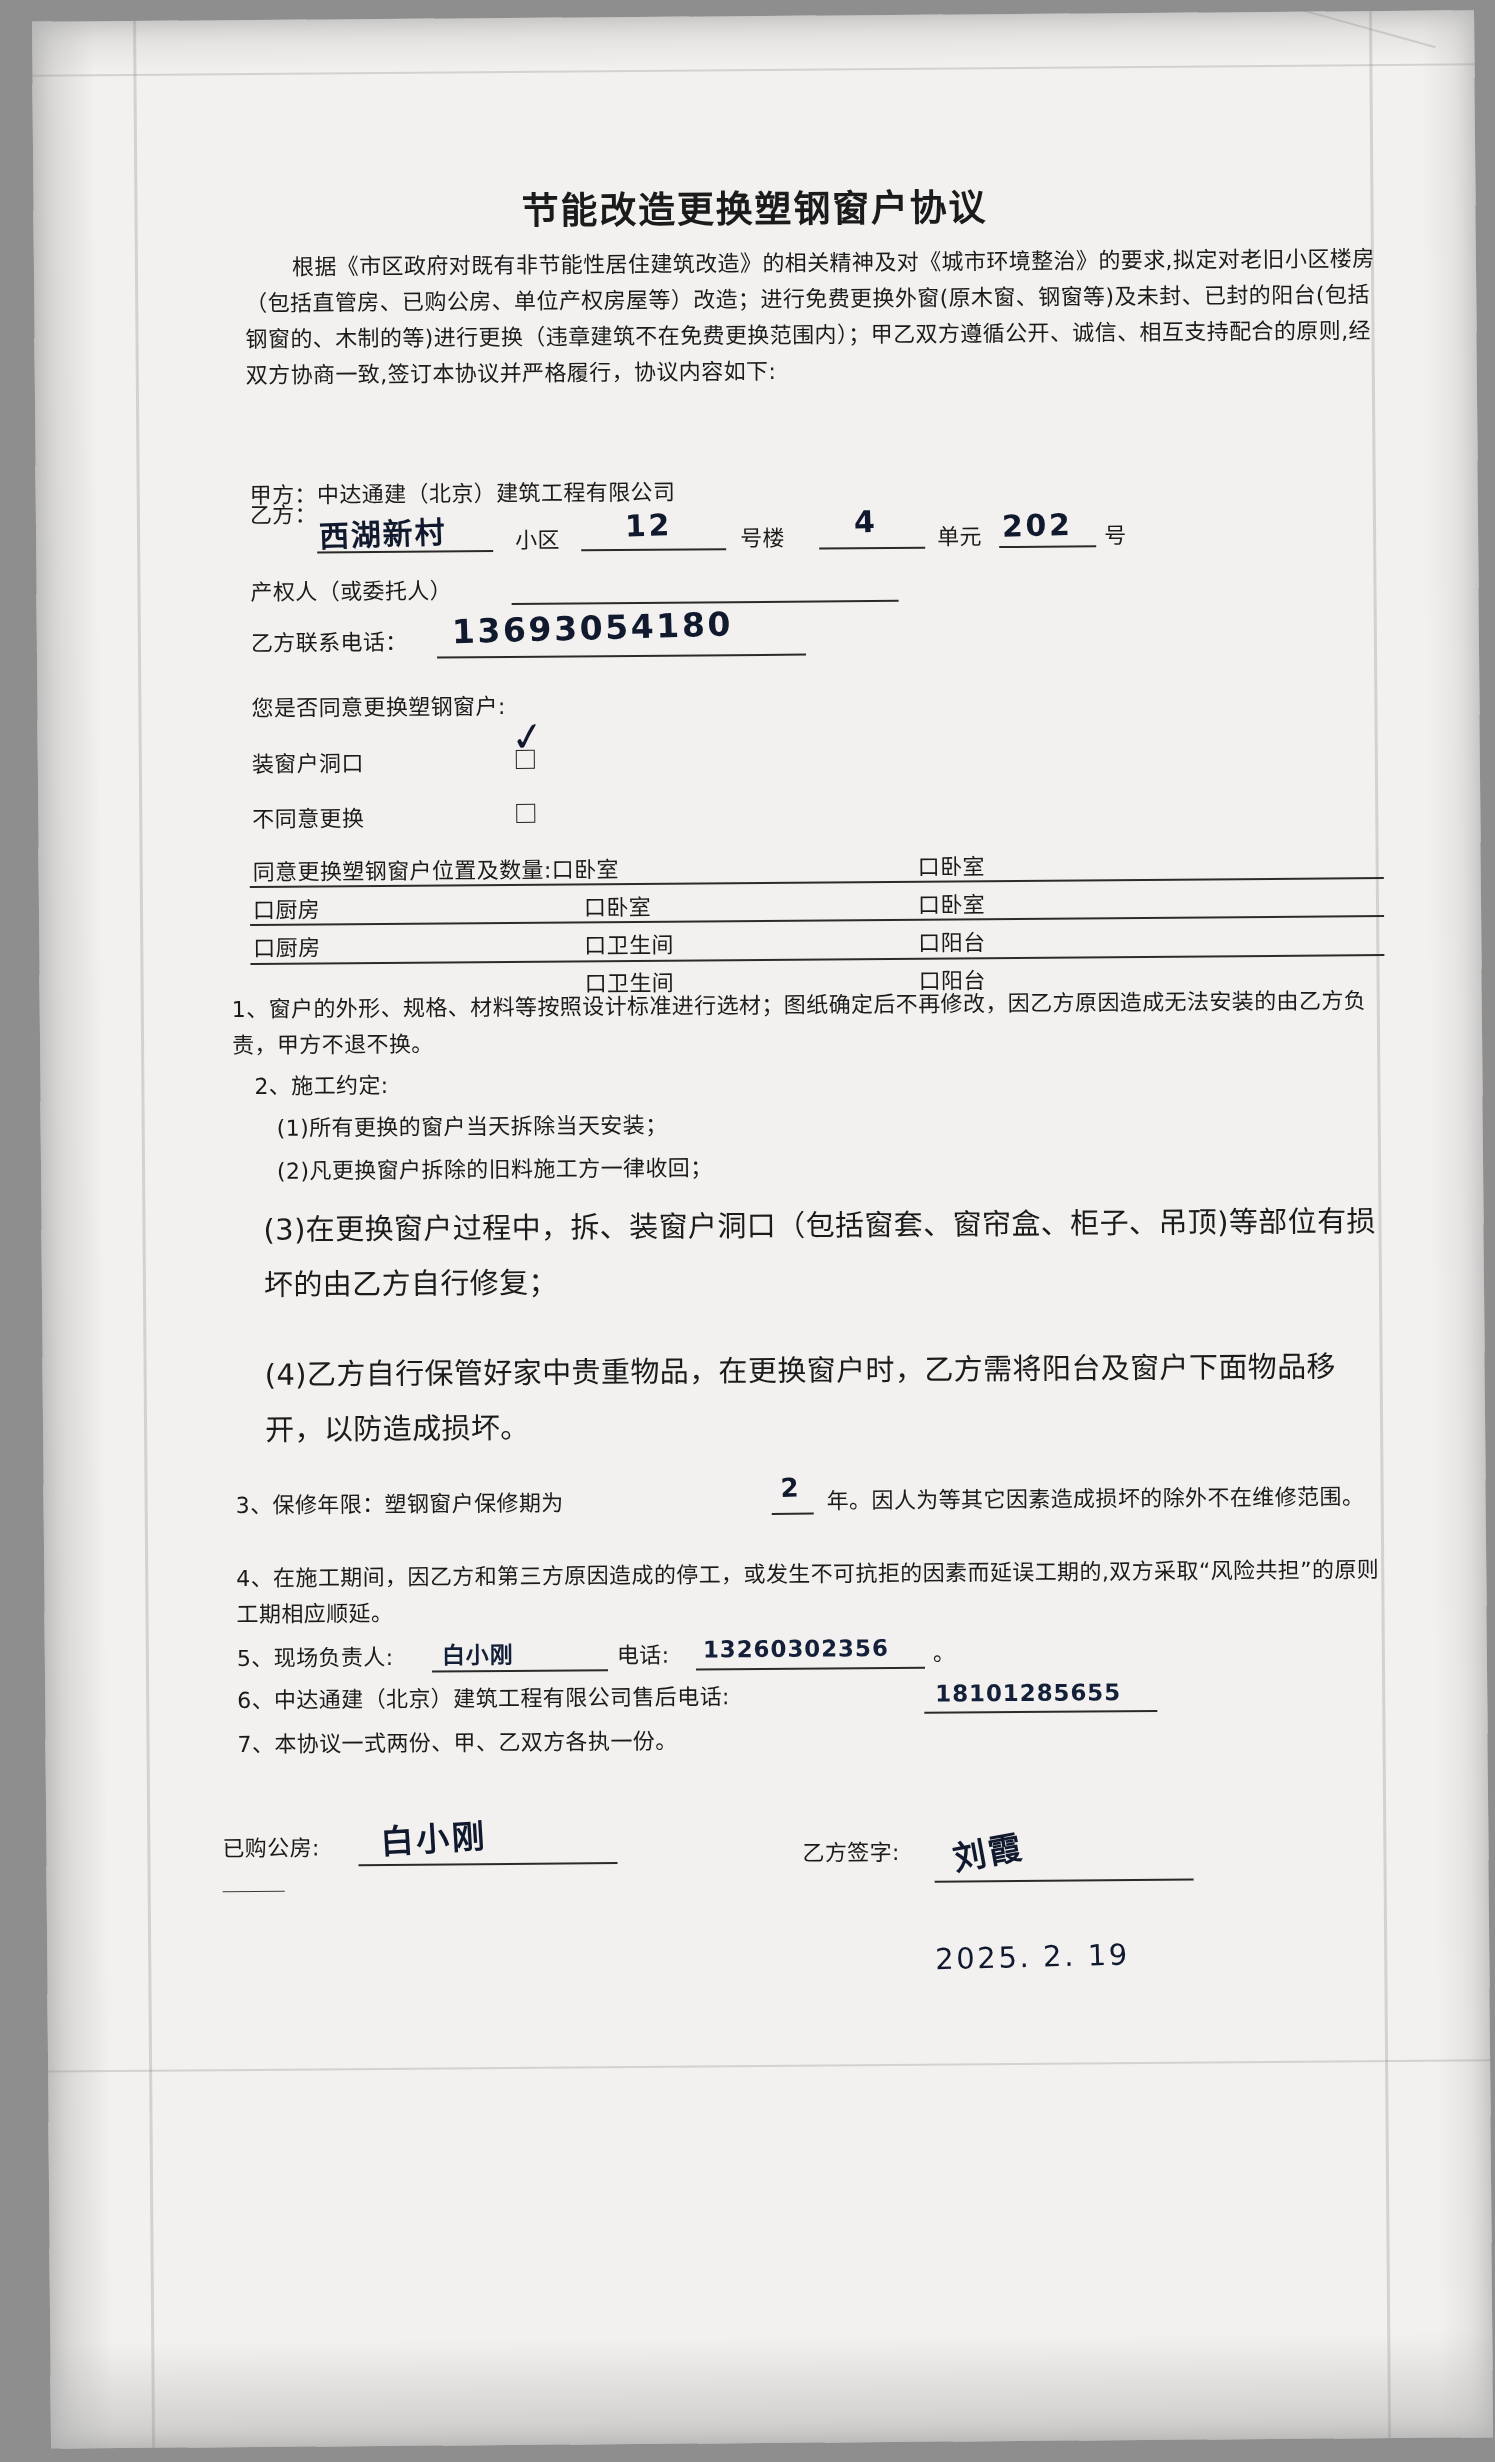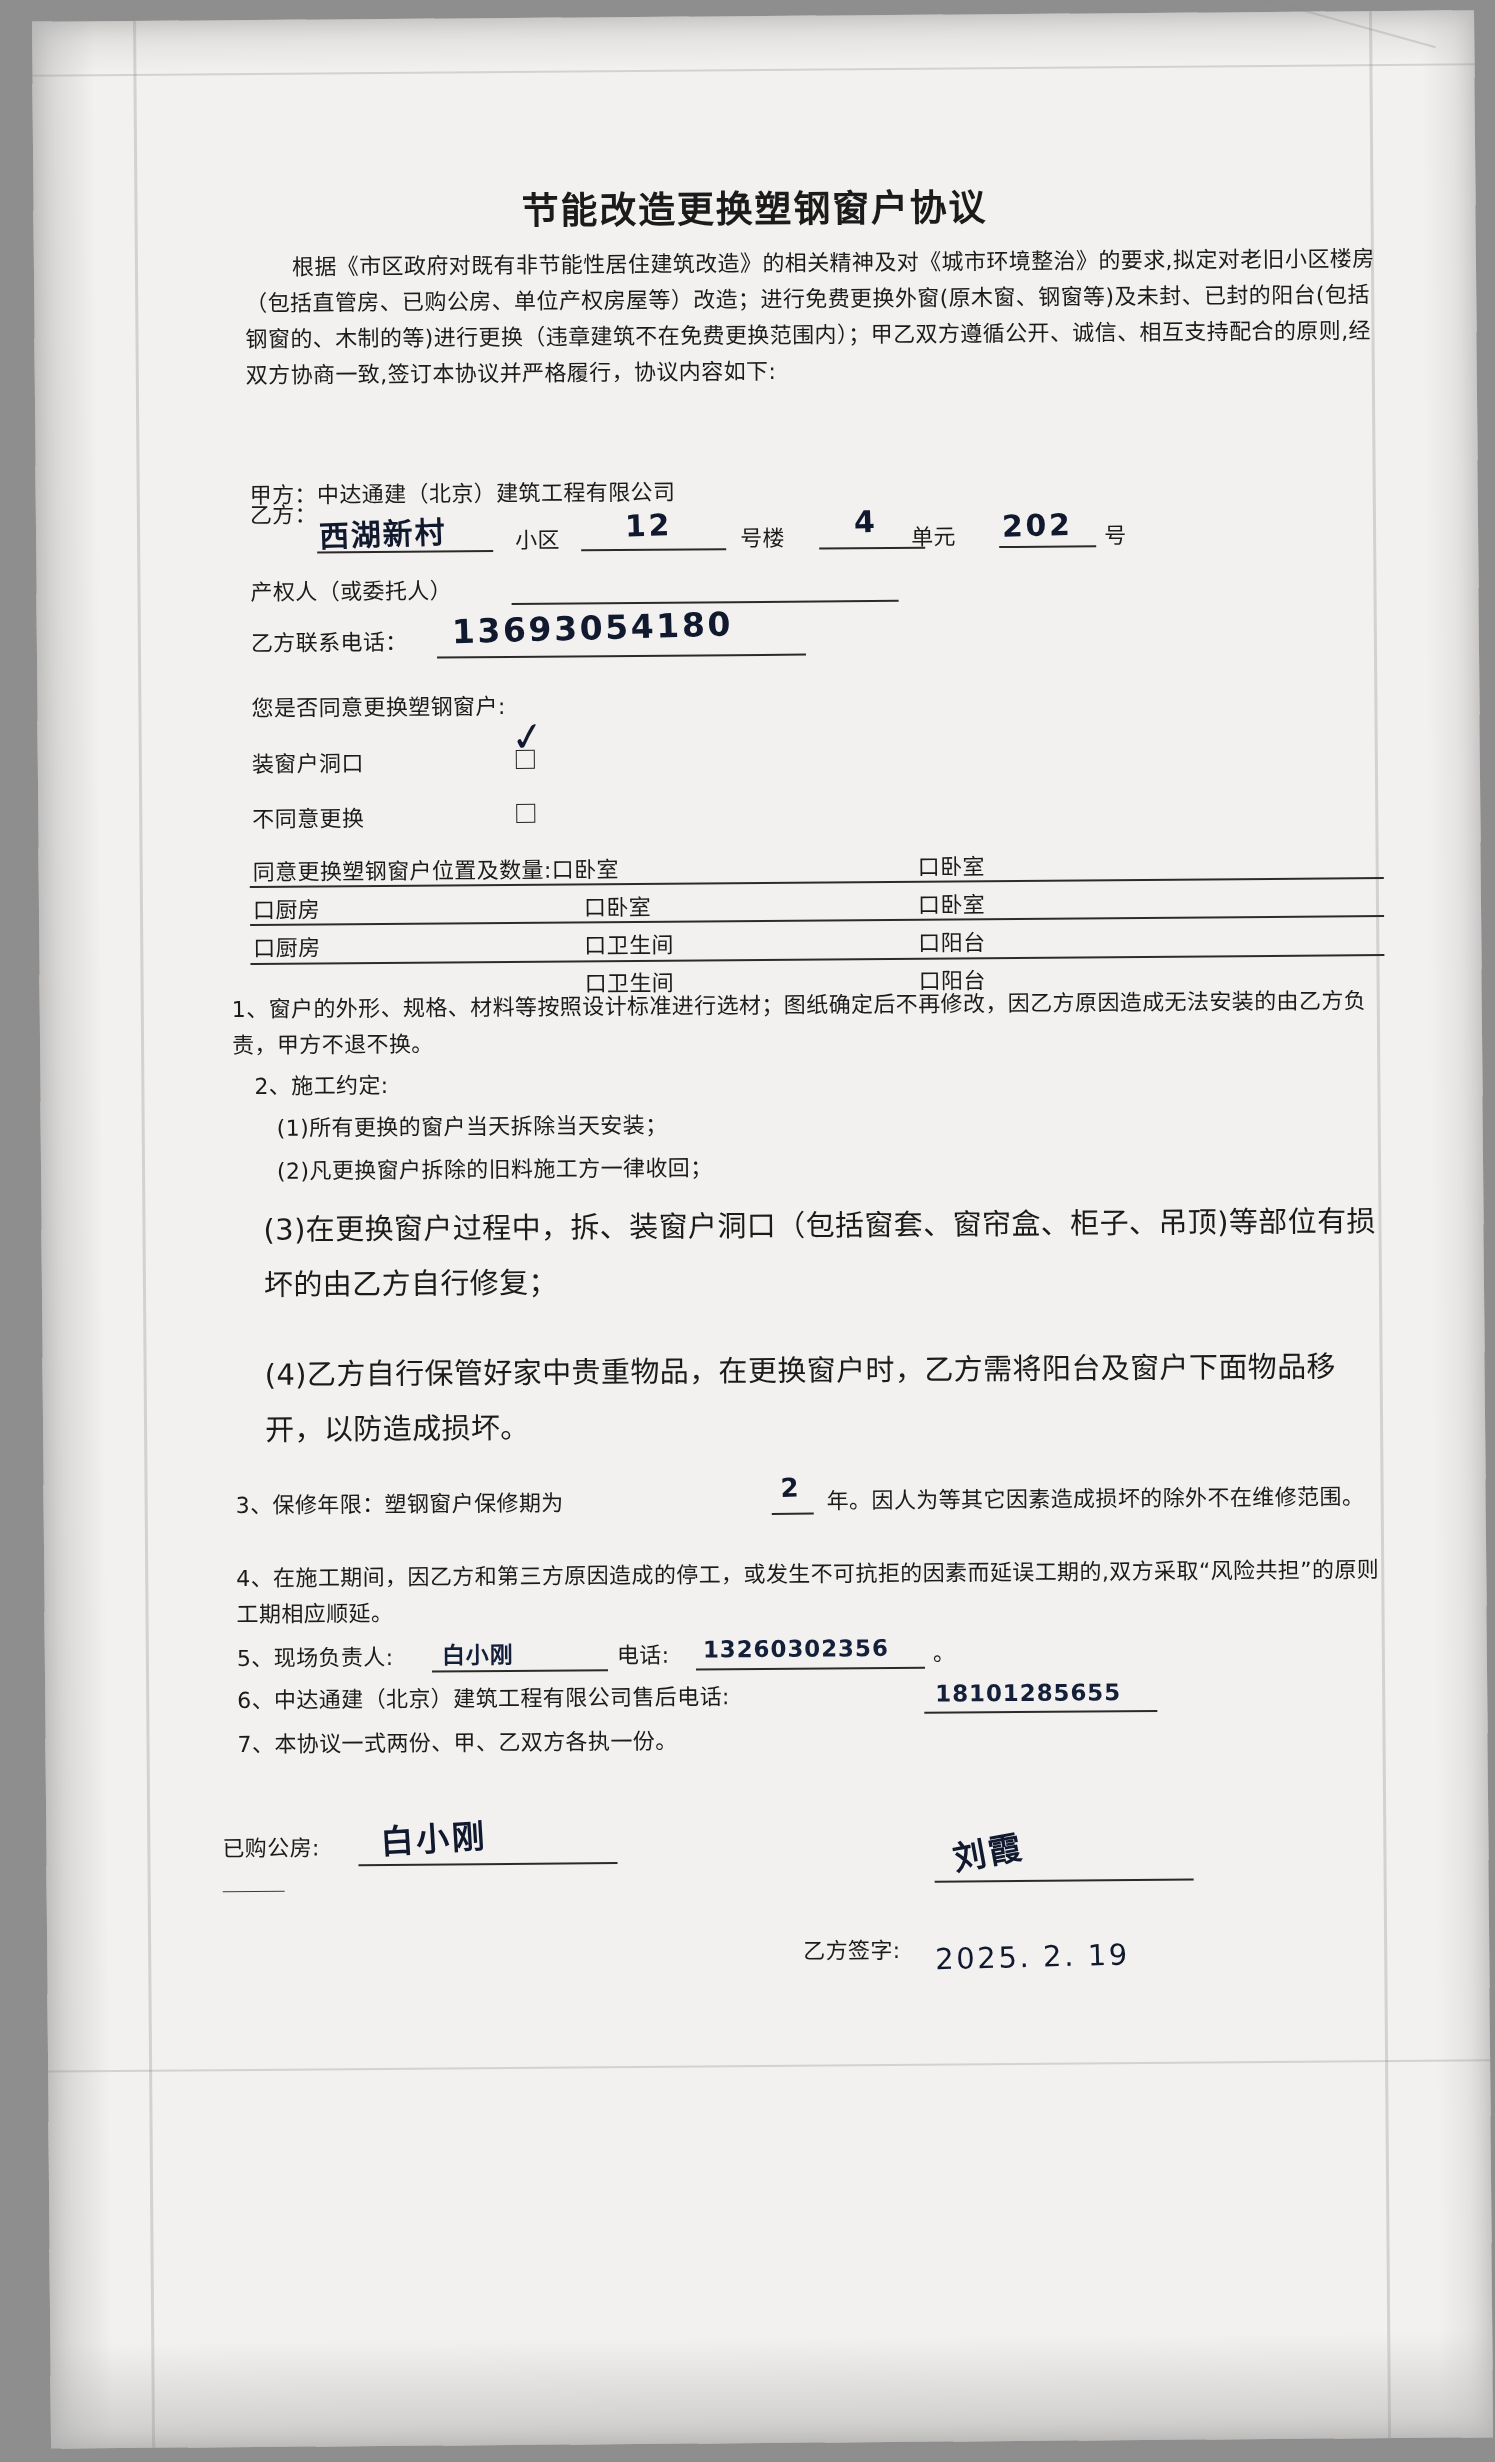--- a/index.html
+++ b/index.html
@@ -180,21 +180,21 @@
 
       <div class="line" style="left:214px; top:477px;">乙方：</div>
       <div class="rule" style="left:281px; top:532px; width:176px;"></div>
       <div class="ink pen" style="left:283px; top:491px;">西湖新村</div>
       <div class="line" style="left:479px; top:504px;">小区</div>
       <div class="rule" style="left:545px; top:532px; width:145px;"></div>
       <div class="ink num" style="left:589px; top:491px;">12</div>
       <div class="line" style="left:704px; top:504px;">号楼</div>
       <div class="rule" style="left:783px; top:532px; width:106px;"></div>
       <div class="ink num" style="left:818px; top:489px;">4</div>
-      <div class="line" style="left:875px; top:504px;">单元</div>
+      <div class="line" style="left:901px; top:504px;">单元</div>
       <div class="rule" style="left:963px; top:532px; width:97px;"></div>
       <div class="ink num" style="left:966px; top:494px;">202</div>
       <div class="line" style="left:1068px; top:504px;">号</div>
 
       <div class="line" style="left:214px; top:554px;">产权人（或委托人）</div>
       <div class="rule" style="left:475px; top:585px; width:387px;"></div>
       <div class="ink pen" style="left:492px; top:547px;"></div>
 
       <div class="line" style="left:214px; top:605px;">乙方联系电话：</div>
       <div class="rule" style="left:400px; top:638px; width:369px;"></div>
@@ -258,21 +258,21 @@
       <div class="line" style="left:192px; top:1662px;">6、中达通建（北京）建筑工程有限公司售后电话:</div>
       <div class="rule" style="left:879px; top:1697px; width:233px;"></div>
       <div class="ink print" style="left:890px; top:1666px;">18101285655</div>
 
       <div class="line" style="left:192px; top:1706px;">7、本协议一式两份、甲、乙双方各执一份。</div>
 
       <div class="line" style="left:176px; top:1810px;">已购公房:</div>
       <div class="rule" style="left:312px; top:1845px; width:259px;"></div>
       <div class="ink sig" style="left:334px; top:1794px;">白小刚</div>
 
-      <div class="line" style="left:756px; top:1917px;">乙方签字:</div>
+      <div class="line" style="left:756px; top:1819px;">乙方签字:</div>
       <div class="rule" style="left:888px; top:1866px; width:259px;"></div>
       <div class="ink sig" style="left:906px; top:1812px; transform:rotate(-10deg);">刘霞</div>
 
       <div class="ink date" style="left:888px; top:1926px;">2025. 2. 19</div>
 
       <div class="rule thin" style="left:176px; top:1871px; width:62px;"></div>
 
     </div>
   </div>
 </div>

